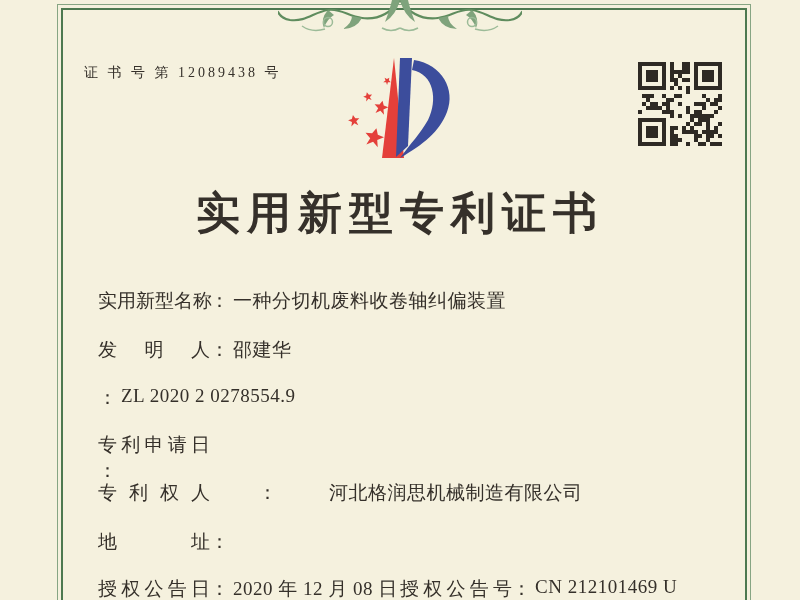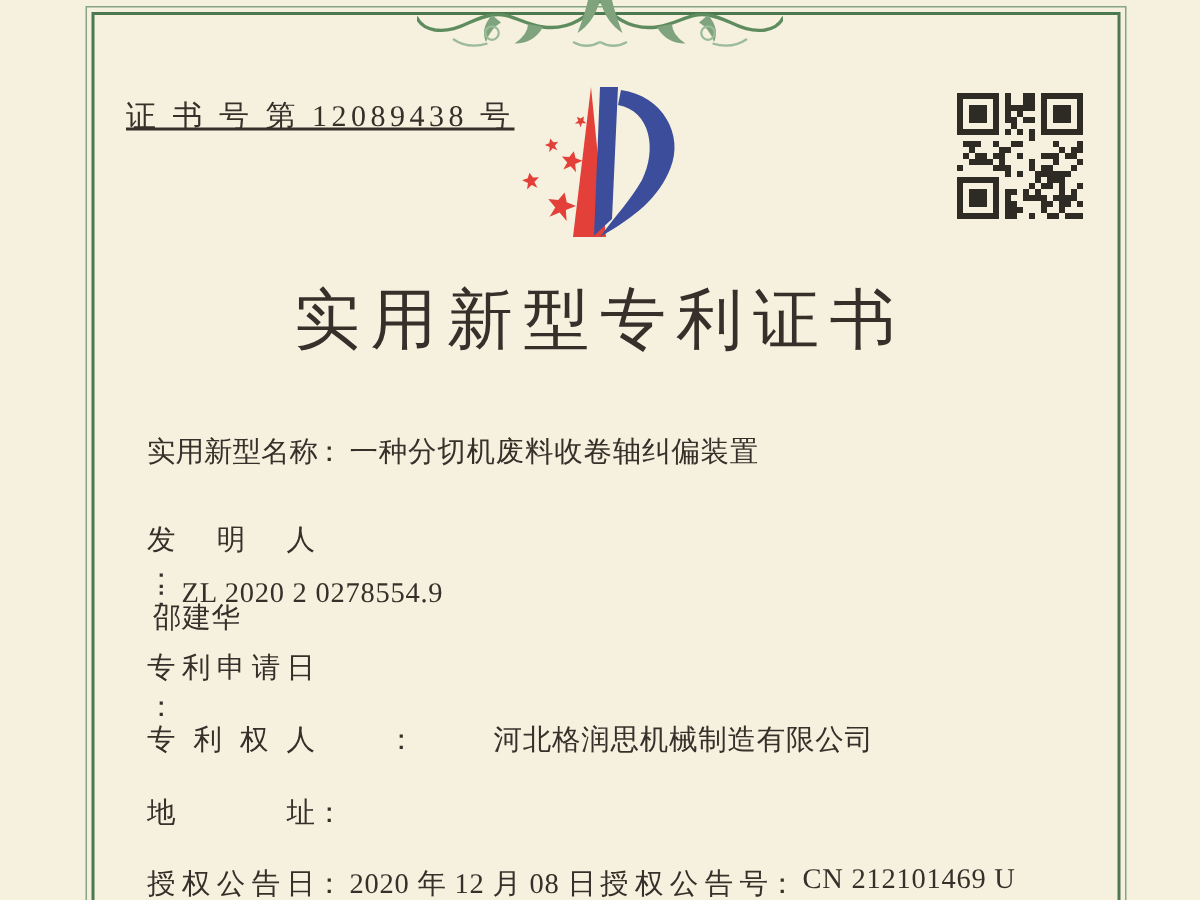--- a/index.html
+++ b/index.html
@@ -25,41 +25,41 @@
   }
   .frame-inner{
     position:absolute;left:61px;top:8px;right:53px;bottom:-30px;
     border:2px solid var(--frame-green);
   }
   .ornament{
     position:absolute;left:278px;top:-4px;width:244px;height:44px;
   }
   .cert-no{
     position:absolute;left:84px;top:64px;
-    font-size:20px;letter-spacing:3px;white-space:nowrap;text-decoration:underline;
+    font-size:14px;letter-spacing:3px;white-space:nowrap;
   }
   .logo{position:absolute;left:338px;top:54px;width:118px;height:108px;}
   .qr{position:absolute;left:638px;top:62px;width:84px;height:84px;}
   .title{
     position:absolute;left:0;right:0;top:184px;
-    text-align:center;font-size:44px;font-weight:400;
+    text-align:center;font-size:44px;font-weight:700;
     letter-spacing:7px;white-space:nowrap;
   }
   .field-row{
     position:absolute;left:98px;height:26px;
     font-size:19px;white-space:nowrap;display:flex;align-items:flex-start;
   }
   .f-label{
     display:inline-block;width:112px;
     text-align:justify;text-align-last:justify;
   }
   .f-colon{display:inline-block;}
   .f-value{display:inline-block;margin-left:4px;letter-spacing:0.5px;}
   .row-0{top:288px;justify-content:space-between;}
-  .row-1{top:347px;flex-direction:column;}
+  .row-1{top:337px;}
   .row-2{top:385px;}
   .row-3{top:432px;flex-direction:column;}
   .row-4{top:480px;gap:48px;}
   .row-5{top:529px;}
   .row-6{top:576px;}
   .grant-row{left:400px;top:576px;}
 </style>
 </head>
 <body>
 

